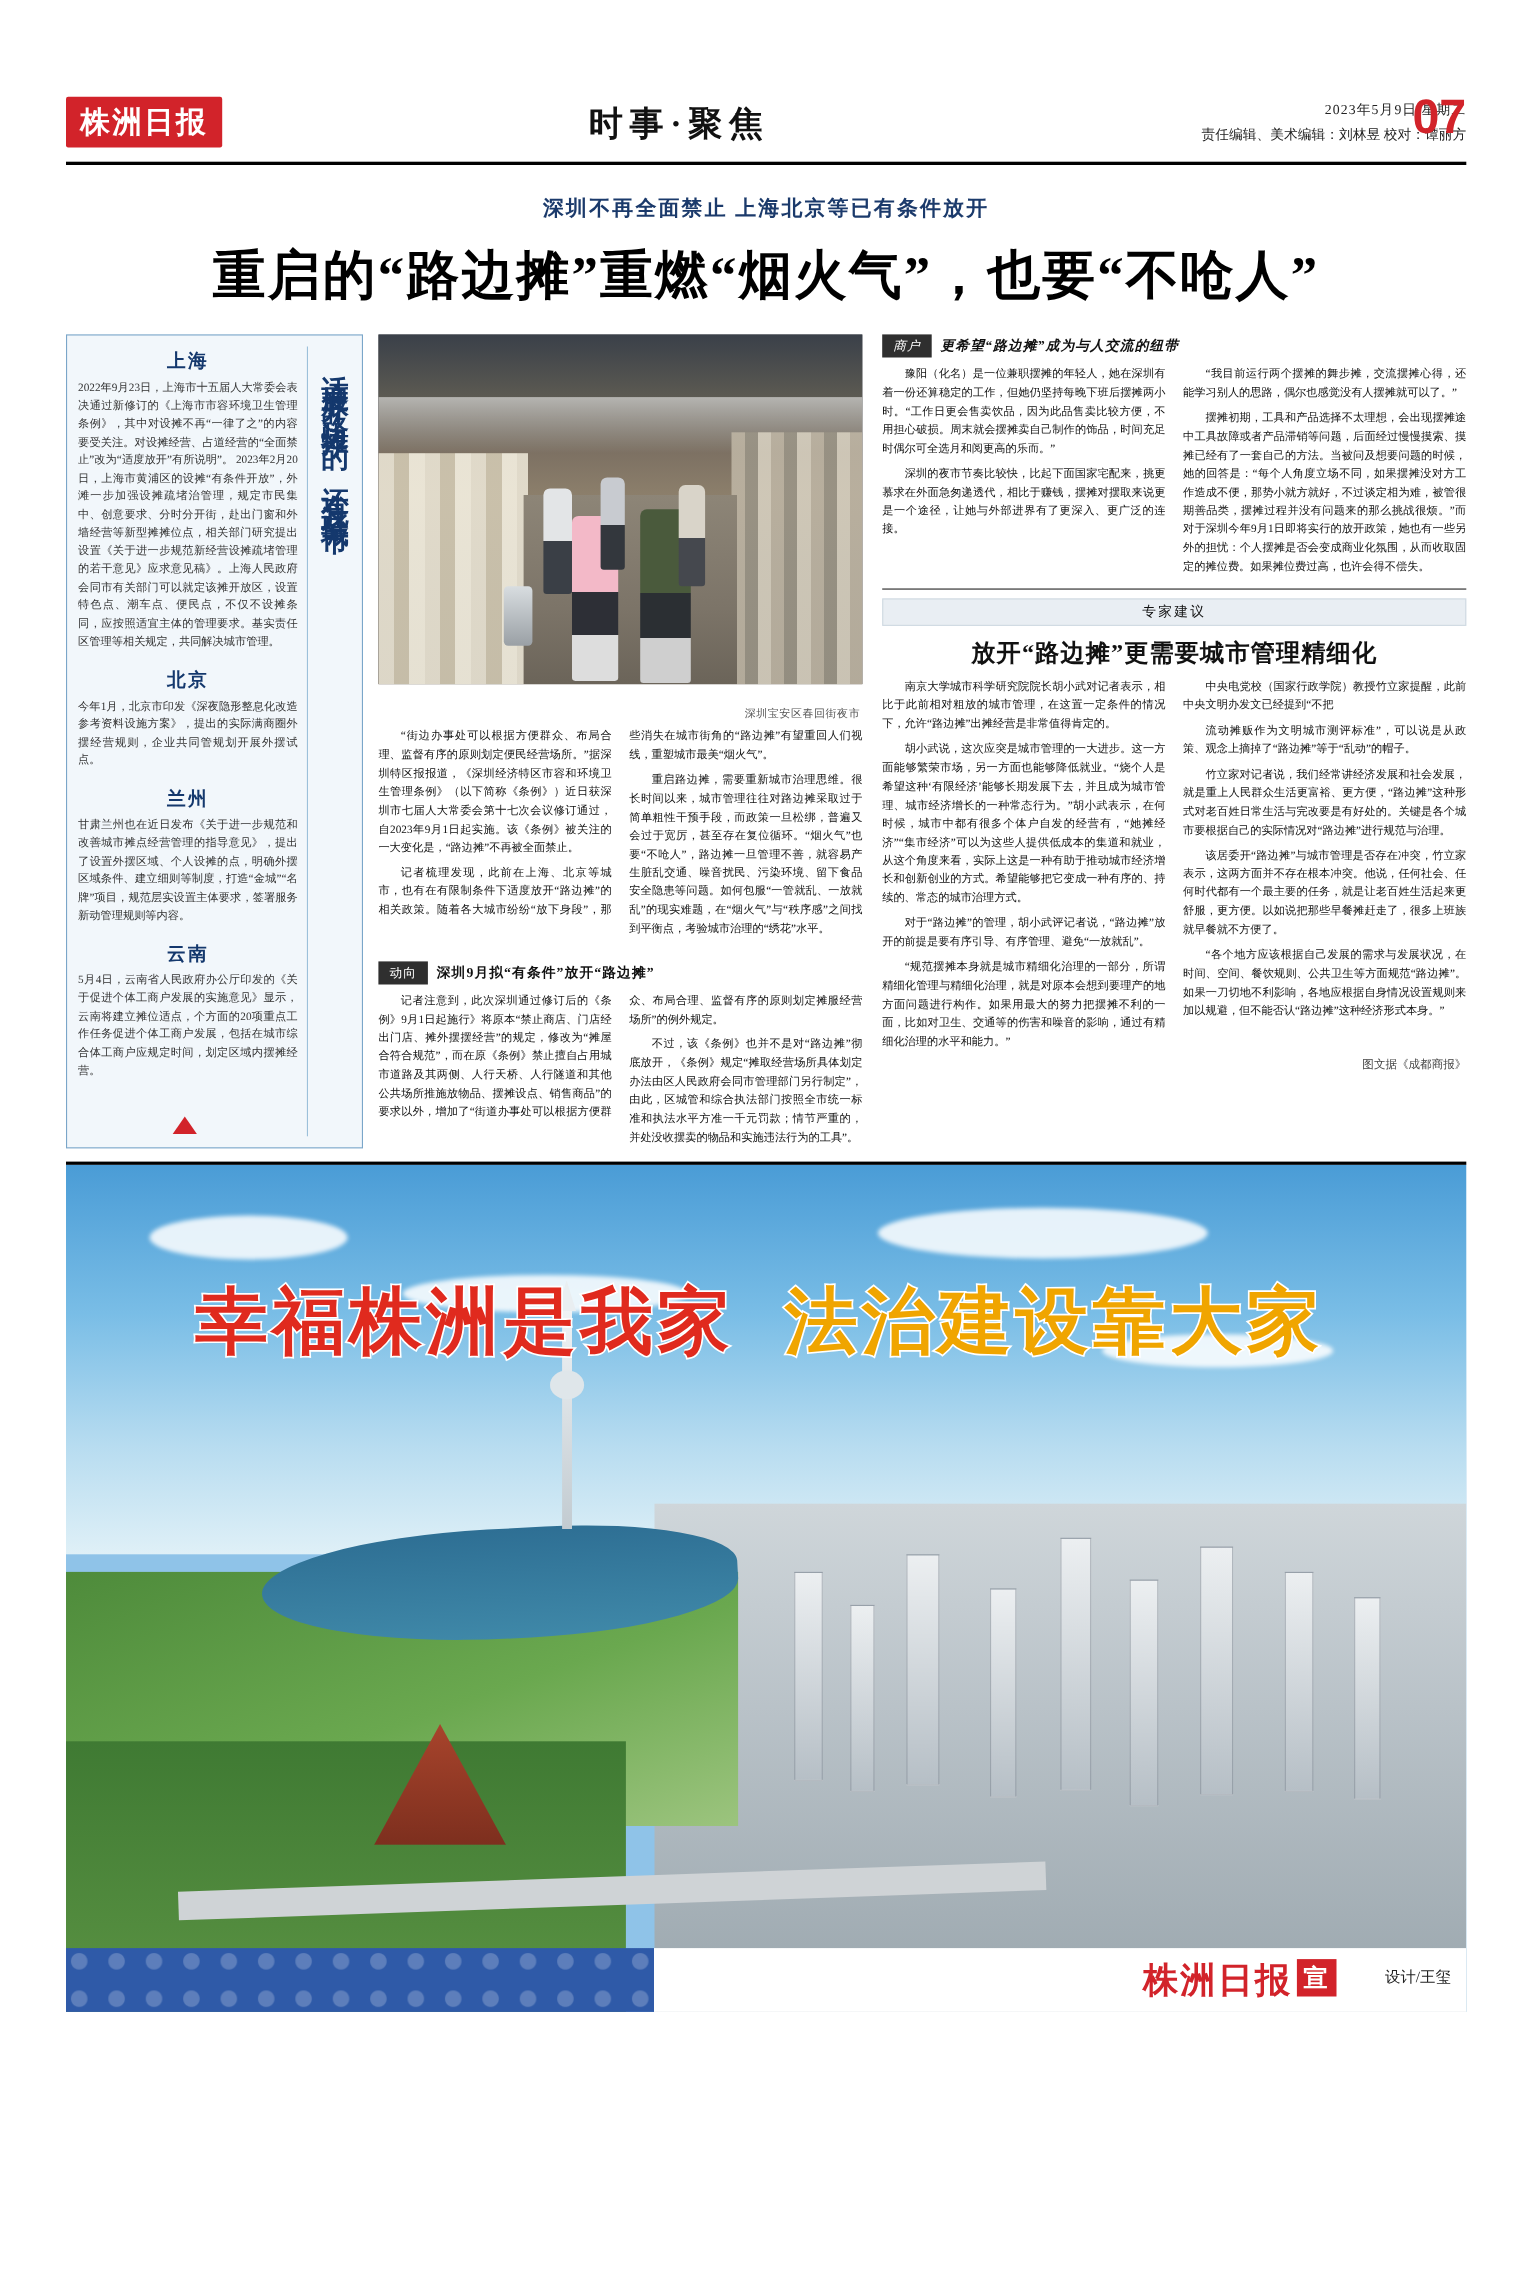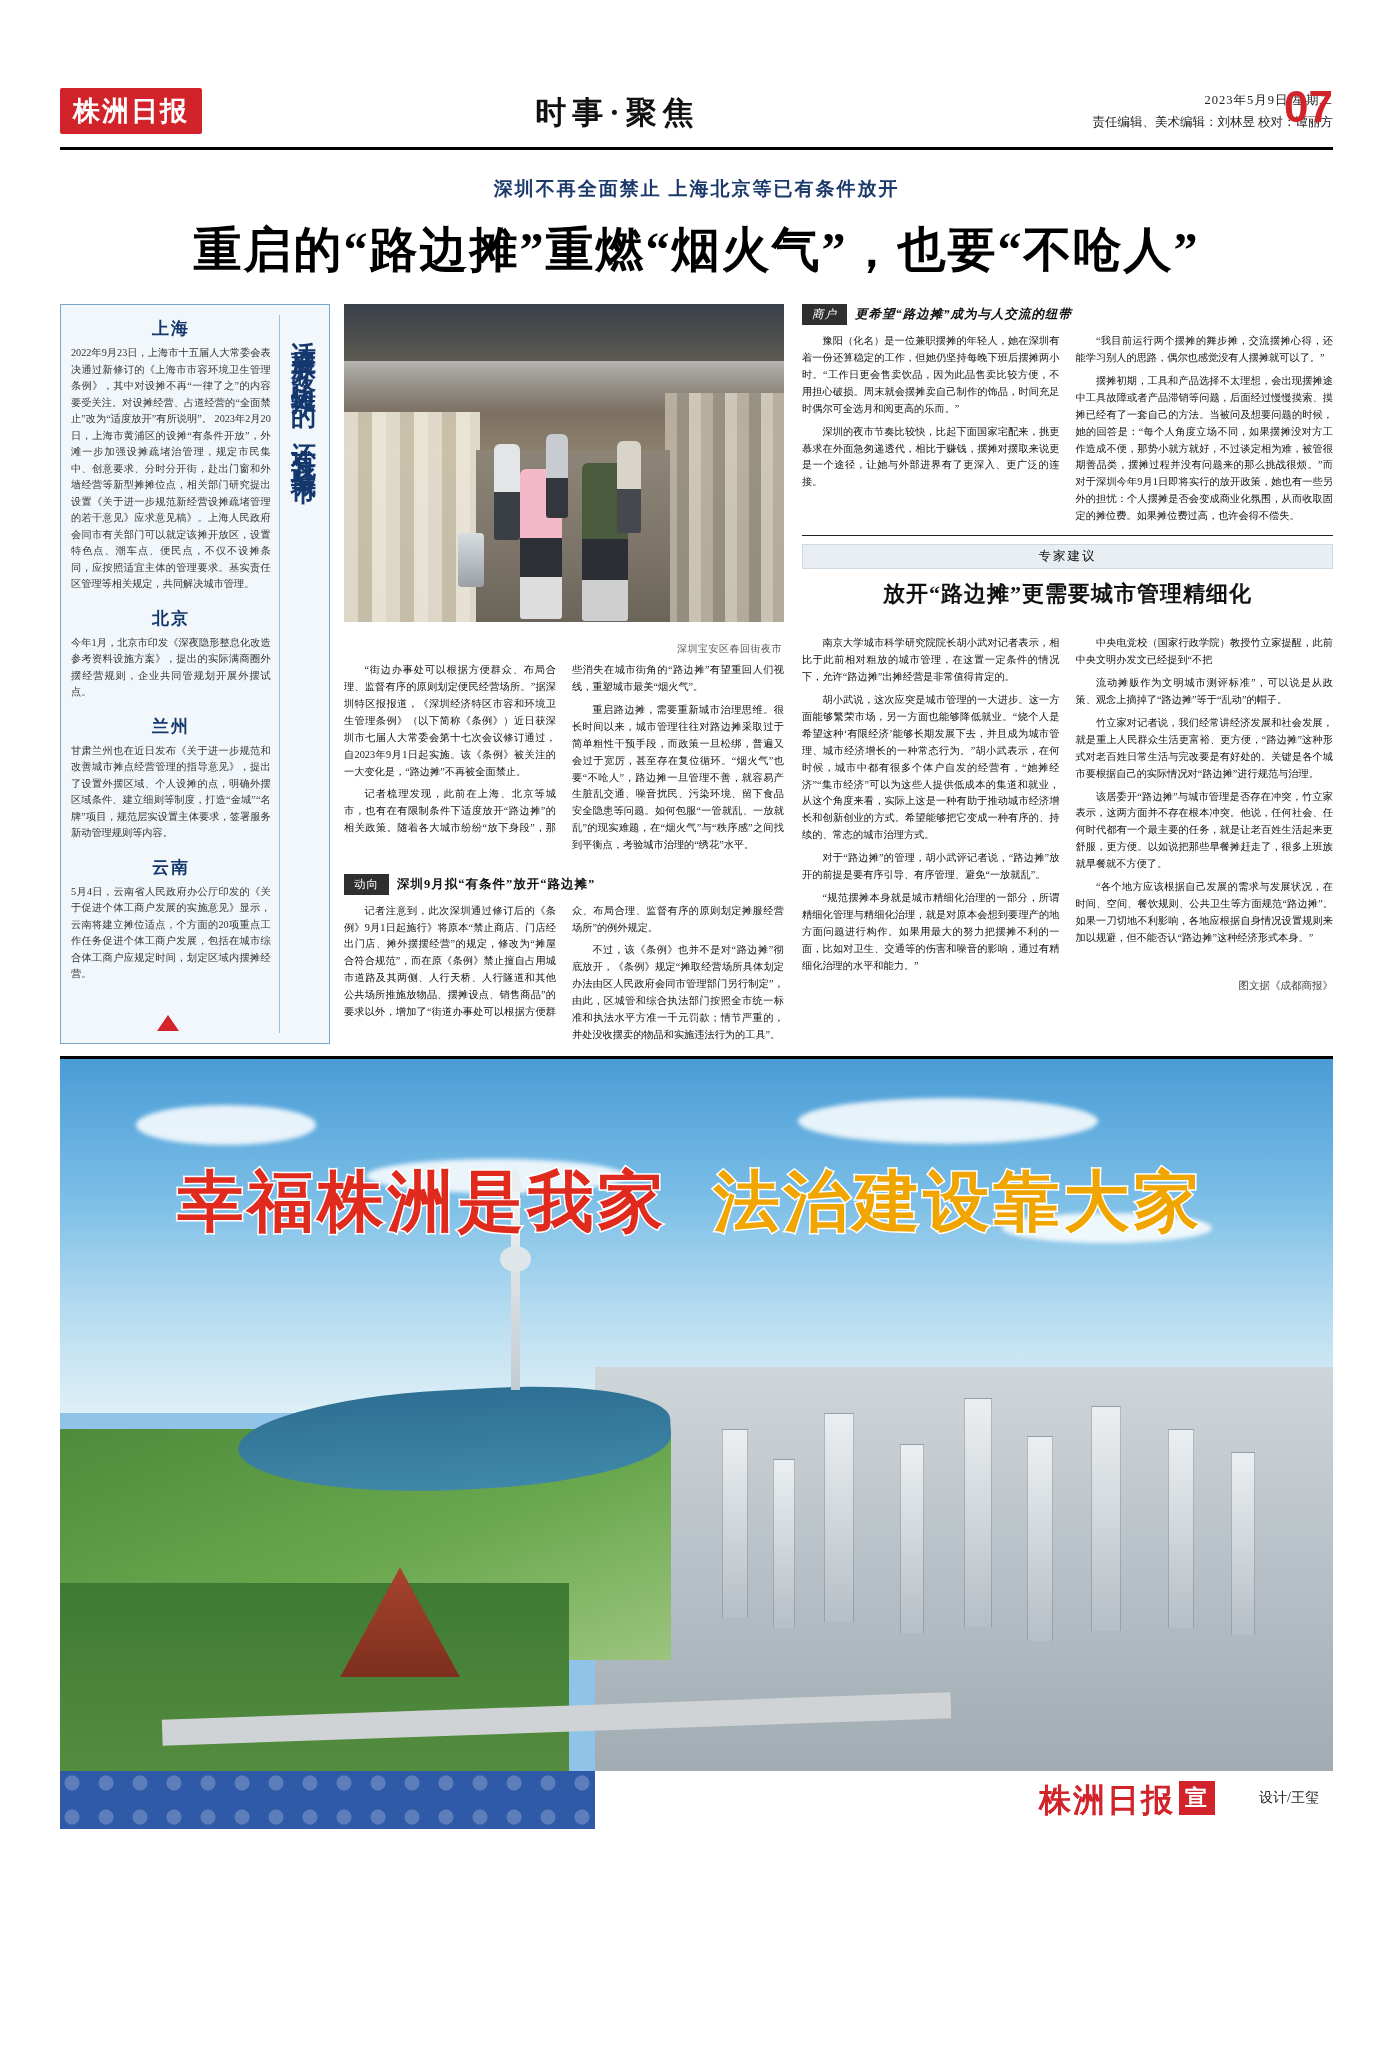--- a/index.html
+++ b/index.html
@@ -234,21 +234,21 @@
     letter-spacing: 2px;
     padding: 3px 0;
     margin-bottom: 10px;
     border: 1px solid #cfd9e2;
   }
   .expert-title {
     text-align: center;
     font-size: 22px;
     font-weight: bold;
     letter-spacing: 1px;
-    margin-bottom: 18px;
+    margin-bottom: 0;
   }
   .byline { text-align: right; font-size: 10.5px; color: #444; margin-top: 4px; }
 
   
   .big-rule { margin: 12px 60px 0; border-top: 3px solid #000; }
 
   
   .adsec { margin: 0 60px; position: relative; }
   .ad-head {
     display:flex; align-items:flex-end; justify-content:space-between;

